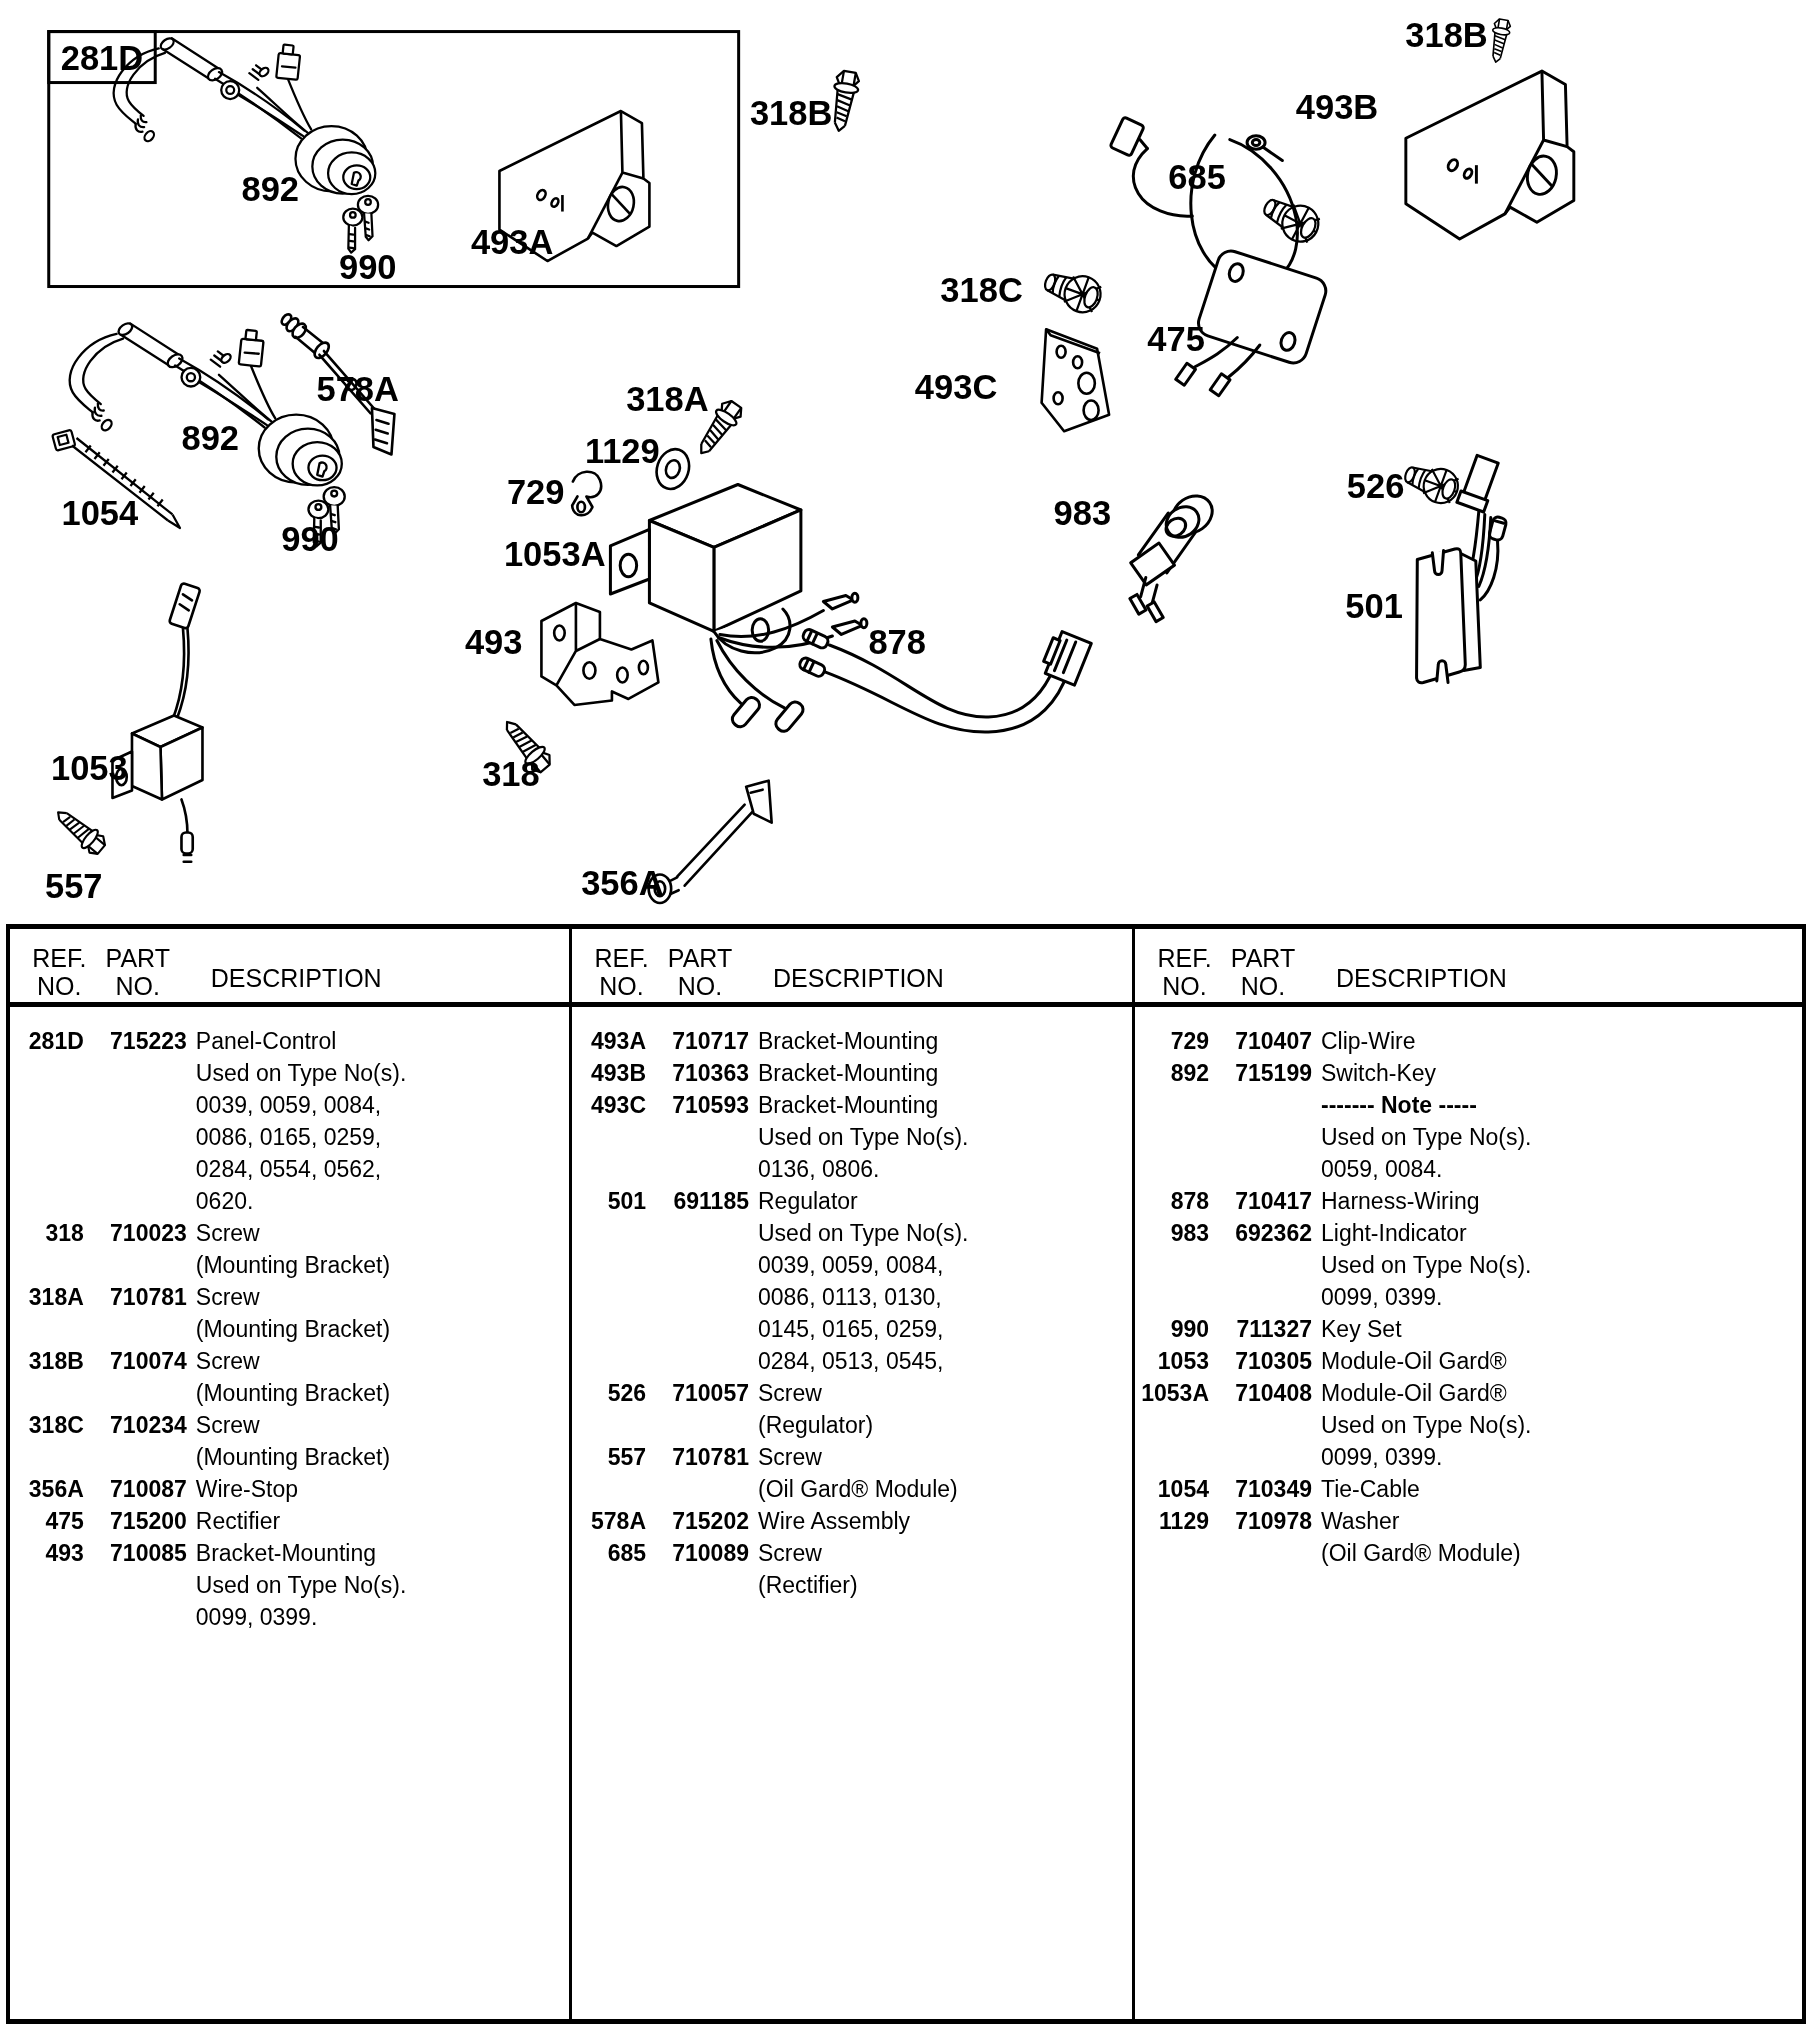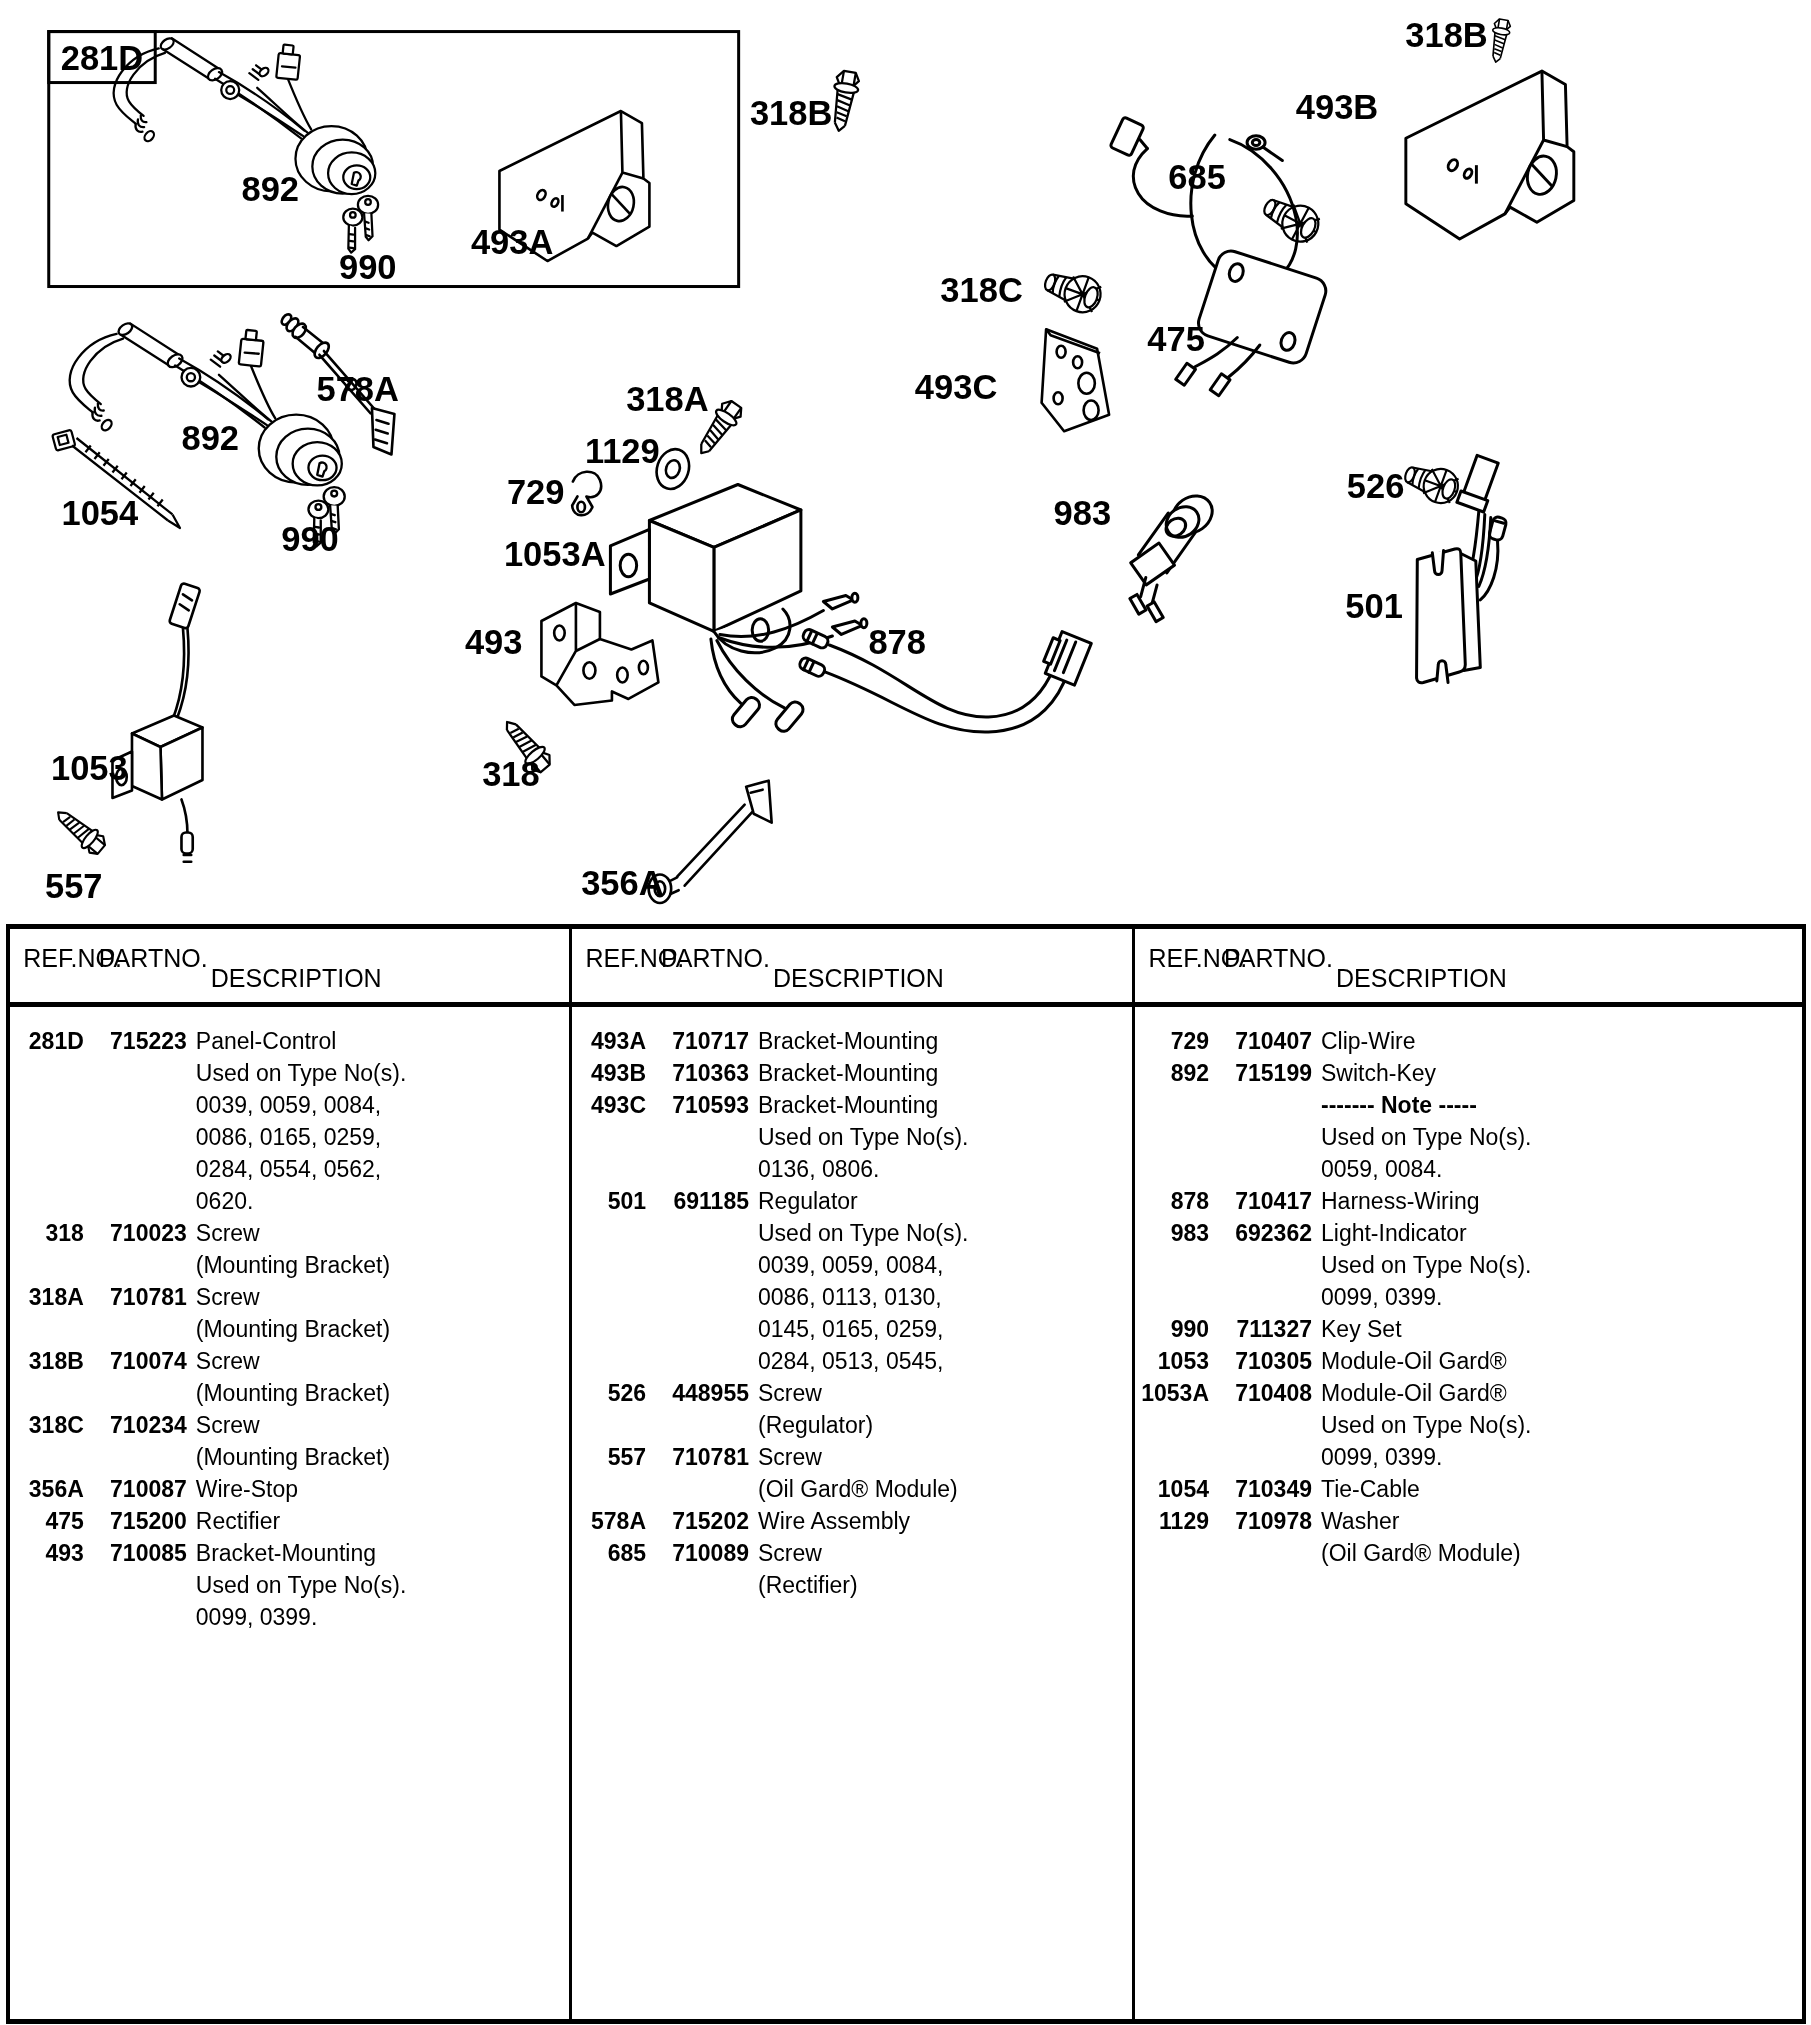--- a/index.html
+++ b/index.html
@@ -15,21 +15,21 @@
   #tb-hsep{left:6px;top:1002px;width:1799px;height:5.3px}
   #tb-bottom{left:6px;top:2019px;width:1799px;height:4.5px}
   #tb-left{left:6px;top:924px;width:3.8px;height:1100px}
   #tb-right{left:1802px;top:924px;width:3.8px;height:1100px}
   #tb-div1{left:569px;top:924px;width:3px;height:1100px}
   #tb-div2{left:1132px;top:924px;width:3px;height:1100px}
   .colgrp{position:absolute;top:924px;height:1095px}
   #colgrp-1{left:9.8px;width:559px}
   #colgrp-2{left:572px;width:560px}
   #colgrp-3{left:1135px;width:667px}
-  .hdr{position:absolute;top:19.5px;display:flex;flex-direction:row;align-items:center;
+  .hdr{position:absolute;top:19.5px;display:flex;flex-direction:column;align-items:center;
        font-size:25px;line-height:28.5px}
   .h-ref{left:13.5px;width:72px}
   .h-part{left:89px;width:78px}
   .h-desc{position:absolute;left:201px;top:40px;font-size:25px;line-height:28.5px}
   .rows{position:absolute;left:0;top:101px;right:0}
   .trow{position:relative;height:32px;font-size:23px;line-height:32px;white-space:nowrap}
   .c-ref{position:absolute;left:0;width:74px;text-align:right;font-weight:700}
   .c-part{position:absolute;left:81px;width:96px;text-align:right;font-weight:700}
   .c-desc{position:absolute;left:186px}
   .bold{font-weight:700}
@@ -522,21 +522,21 @@
         <span class="c-part"></span>
         <span class="c-desc">0145, 0165, 0259,</span>
       </div>
       <div class="trow">
         <span class="c-ref"></span>
         <span class="c-part"></span>
         <span class="c-desc">0284, 0513, 0545,</span>
       </div>
       <div class="trow">
         <span class="c-ref">526</span>
-        <span class="c-part">448955</span>
+        <span class="c-part">710057</span>
         <span class="c-desc">Screw</span>
       </div>
       <div class="trow">
         <span class="c-ref"></span>
         <span class="c-part"></span>
         <span class="c-desc">(Regulator)</span>
       </div>
       <div class="trow">
         <span class="c-ref">557</span>
         <span class="c-part">710781</span>

